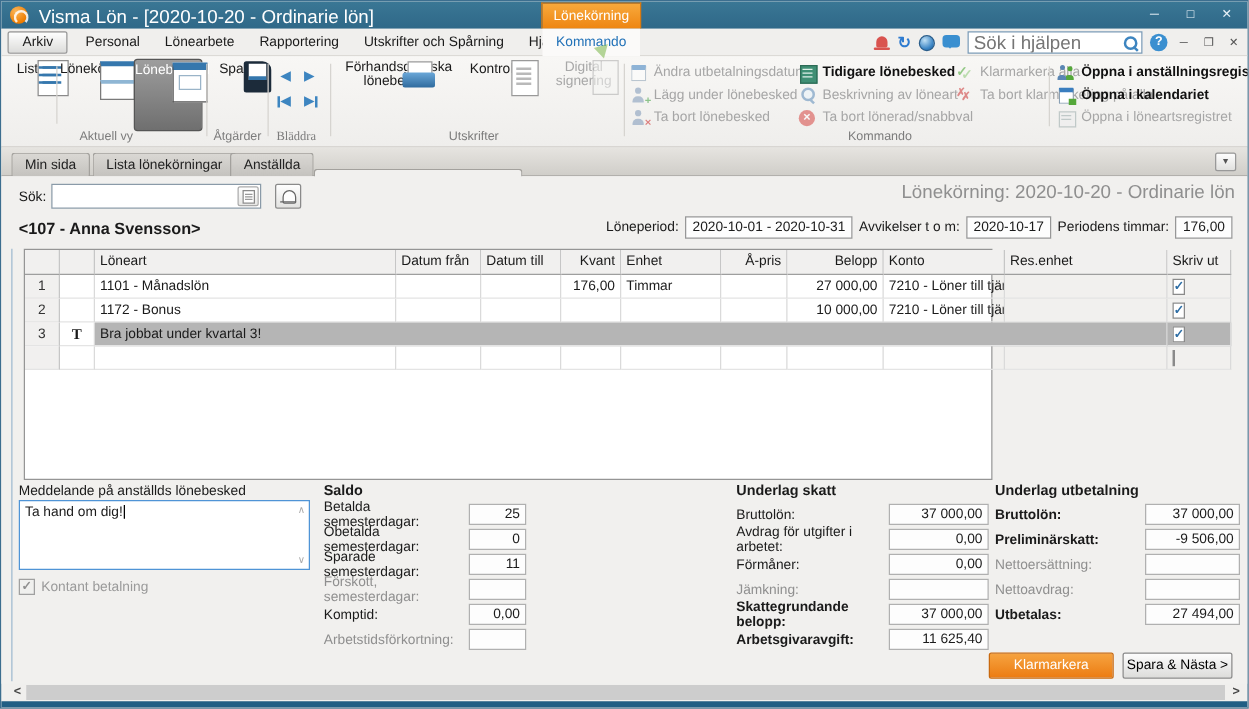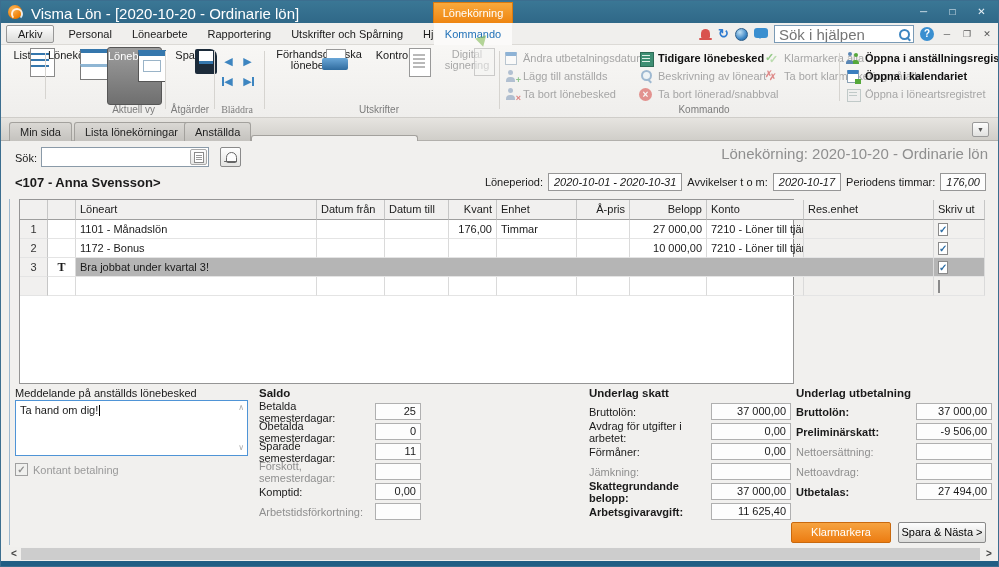--- a/index.html
+++ b/index.html
@@ -102,21 +102,21 @@
 .sok-label { position:absolute; left:14px; top:11px; }
 .sok-wrap { position:absolute; left:40px; top:6px; width:168px; height:20px; }
 .sok-wrap input { width:100%; height:100%; border:1px solid #8a9aa8; padding:0 22px 0 4px; font-size:11px; font-family:"Liberation Sans",sans-serif; }
 .in-btn { position:absolute; right:2px; top:2px; width:17px; height:16px; border:1px solid #aaa; background:linear-gradient(#fefefe,#e7e7e5); border-radius:2px; }
 .doc-mini { position:absolute; left:3px; top:2px; width:10px; height:11px; background:#fff; border:1px solid #8a8a8a; }
 .doc-mini::after { content:""; position:absolute; left:1px; top:2px; width:6px; height:1px; background:#999; box-shadow:0 2px 0 #999, 0 4px 0 #999; }
 .bell-btn { position:absolute; left:219px; top:6px; width:21px; height:20px; border:1px solid #8a8a8a; border-radius:2px; background:linear-gradient(#fefefe,#e3e3e1); display:flex; align-items:center; justify-content:center; }
 .page-heading { position:absolute; right:10px; top:4px; font-size:15px; color:#8f8f8f; }
 .employee { position:absolute; left:14px; top:34px; font-size:13px; font-weight:bold; }
 .period-row { position:absolute; right:12px; top:32px; display:flex; align-items:center; gap:5px; }
-.pbox { border:1px solid #979797; background:#fdfdfd; height:18px; line-height:16px; padding:0 5px;font-style:italic; }
+.pbox { border:1px solid #979797; background:#fdfdfd; height:18px; line-height:16px; padding:0 5px; }
 
 
 .ptable { position:absolute; left:18px; top:58px; width:775px; height:185px; background:#fff; border:1px solid #959595; }
 .trow { display:grid; grid-template-columns:28px 28px 241px 68px 64px 48px 80px 53px 77px 97px 130px 51px; height:19px; }
 .trow.head { height:20px; }
 .tc { border-right:1px solid #dadada; border-bottom:1px solid #e4e4e4; padding:2px 4px; overflow:hidden; white-space:nowrap; line-height:14px; }
 .head .tc { background:#f1f0ef; border-right:1px solid #c6c6c6; border-bottom:1px solid #9e9e9e; }
 .numc { background:#f1f0ef; border-right:1px solid #c6c6c6; text-align:center; color:#333; }
 .tr { text-align:right; }
 .sel { background:#b5b5b5; }
@@ -202,21 +202,21 @@
     </div>
     <div class="gsep" style="left:44px; height:46px; top:8px;"></div>
     <div class="rbtn" style="left:47px; width:58px;">
       <span class="icon32 i-lonekorning"></span>
       <div class="lbl">Lönekörning</div>
     </div>
     <div class="rbtn pressed" style="left:106px; width:55px;">
       <span class="icon32 i-lonebesked"></span>
       <div class="lbl">Lönebesked</div>
     </div>
-    <div class="glabel" style="left:14px; width:140px;text-align:right;">Aktuell vy</div>
+    <div class="glabel" style="left:14px; width:140px;">Aktuell vy</div>
     <div class="gsep" style="left:164px;"></div>
 
     <div class="rbtn" style="left:168px; width:42px;">
       <span class="icon32 i-spara"></span>
       <div class="lbl">Spara</div>
     </div>
     <div class="glabel" style="left:166px; width:46px;">Åtgärder</div>
     <div class="gsep" style="left:213px;"></div>
 
     <span class="nav" style="left:219px; top:9px;">◀</span>
@@ -242,21 +242,21 @@
     <div class="gsep" style="left:498px;"></div>
 
     <div class="cmd dis" style="left:503px; top:6px;">
       <span class="cico c-cal"></span>
       <span>Ändra utbetalningsdatum</span>
     </div>
     <div class="cmd dis" style="left:503px; top:24px;">
       <span class="cico c-person">
           <span class="c-badge bg-green">+</span>
         </span>
-      <span>Lägg till anställds</span>
+      <span>Lägg under lönebesked</span>
     </div>
     <div class="cmd dis" style="left:503px; top:42px;">
       <span class="cico c-person">
           <span class="c-badge bg-red">×</span>
         </span>
       <span>Ta bort lönebesked</span>
     </div>
 
     <div class="cmd on" style="left:638px; top:6px;">
       <span class="cico c-sheet"></span>

